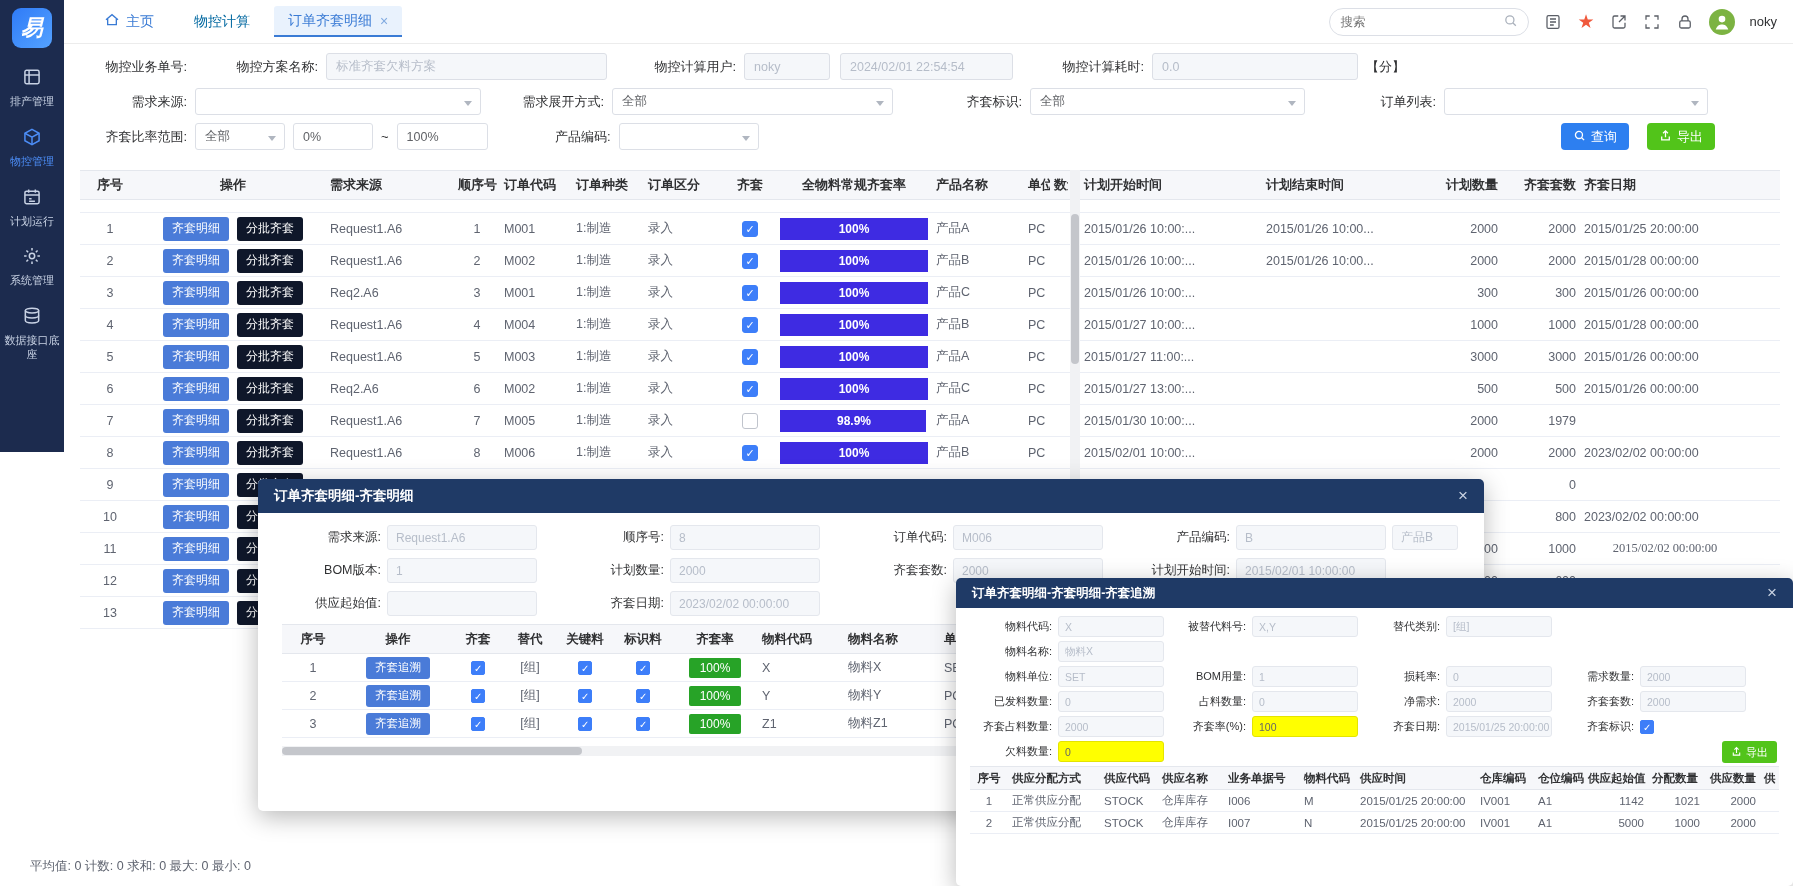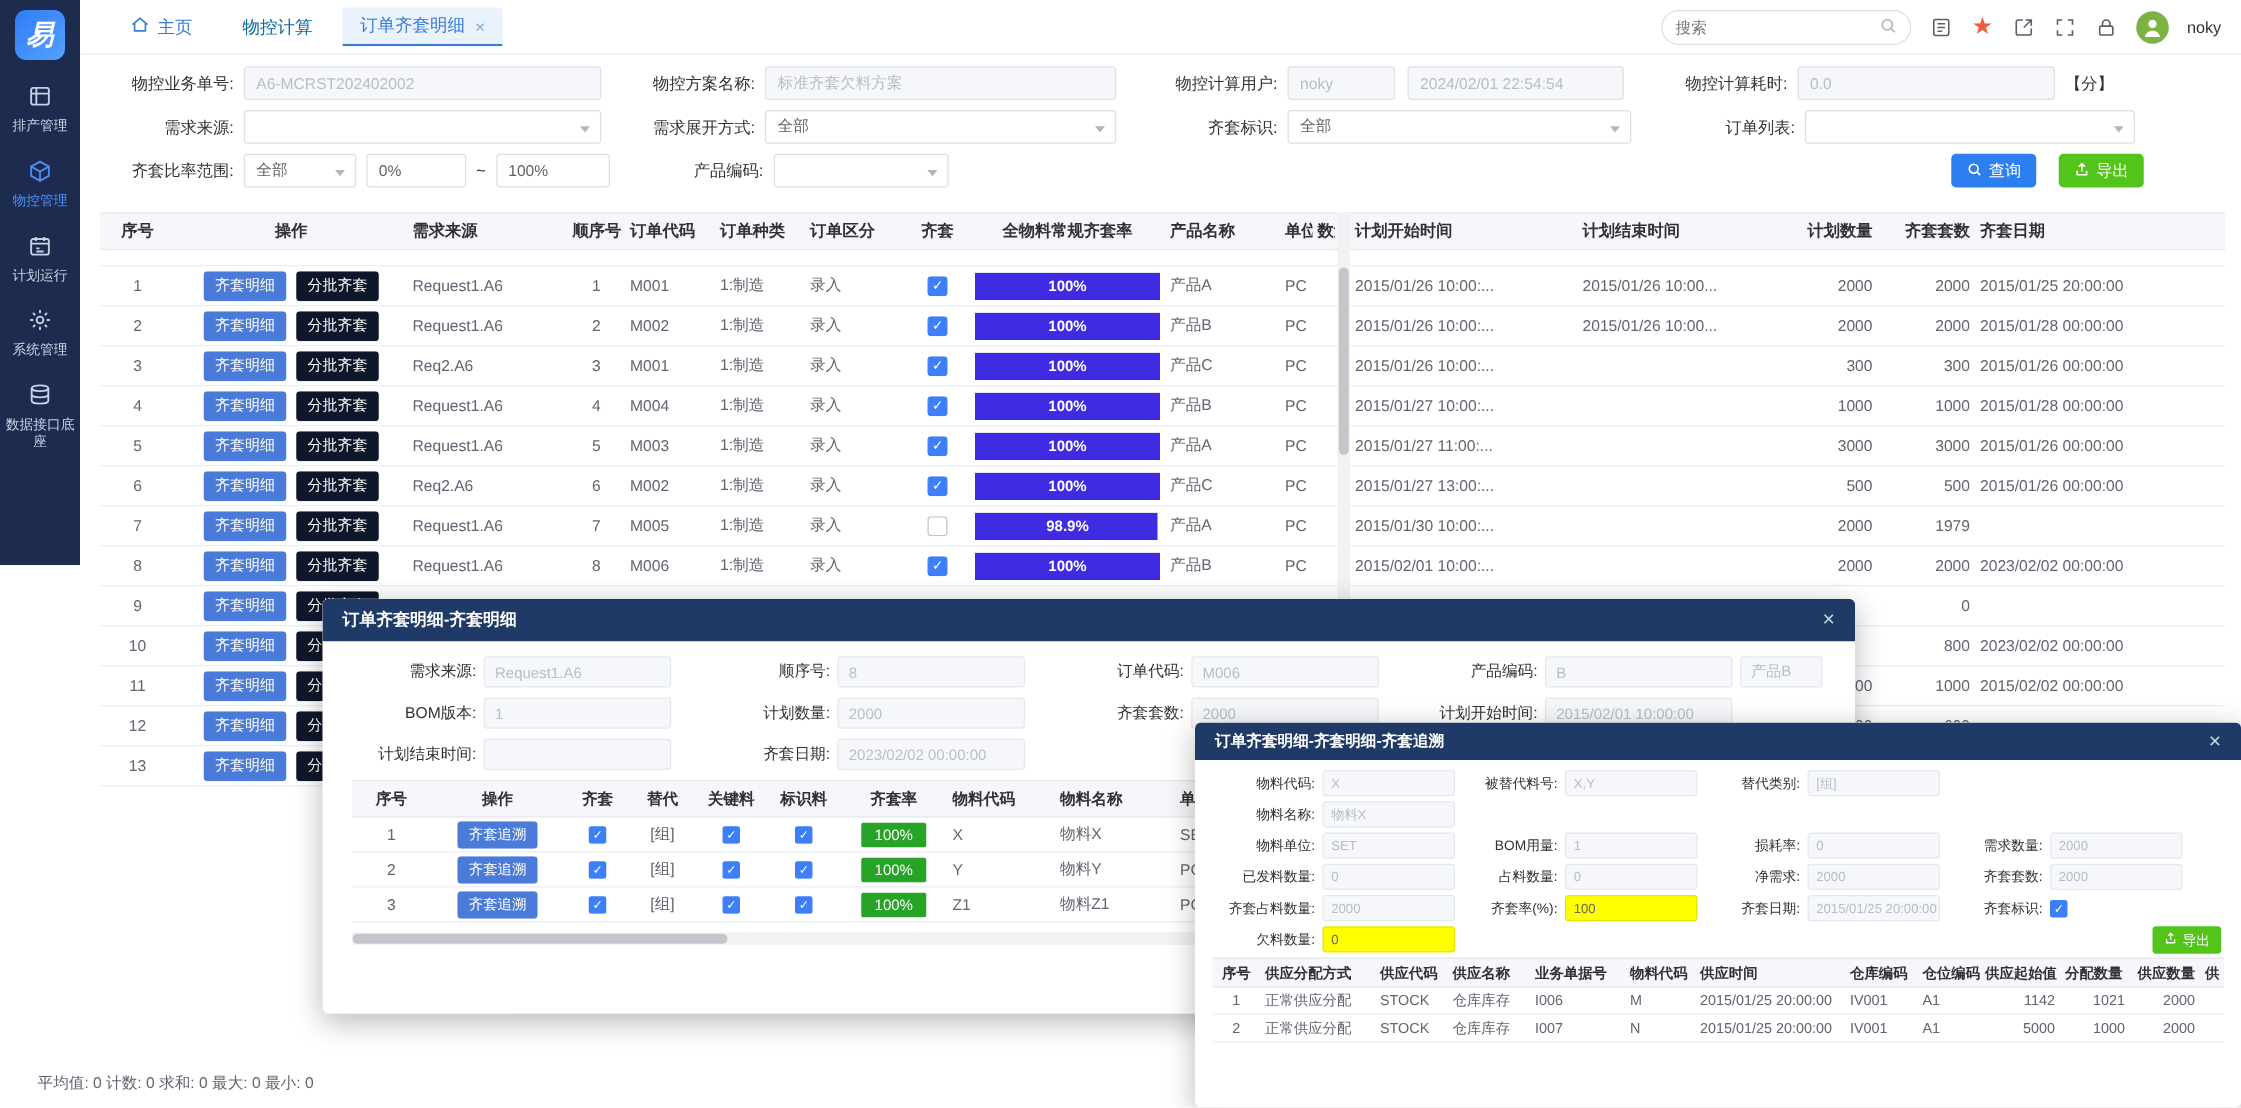--- a/index.html
+++ b/index.html
@@ -193,21 +193,20 @@
             <path d="M4.5 21c1.5-4.5 4.5-6 7.5-6s6 1.5 7.5 6z"></path>
           </svg>
         </span>
       <span class="uname">noky</span>
     </span>
   </div>
 
   <div class="filters">
     <div class="f-row">
       <span class="f-label" style="width:115px">物控业务单号:</span>
-      <span class="box dis" style="width:286px">A6-MCRST202402002</span>
       <span class="f-label ml24" style="width:107px">物控方案名称:</span>
       <span class="box dis" style="width:281px">标准齐套欠料方案</span>
       <span class="f-label ml24" style="width:113px">物控计算用户:</span>
       <span class="box dis" style="width:86px">noky</span>
       <span class="box dis ml10" style="width:173px">2024/02/01 22:54:54</span>
       <span class="f-label ml24" style="width:115px">物控计算耗时:</span>
       <span class="box dis" style="width:206px">0.0</span>
       <span class="ml8">【分】</span>
     </div>
 
@@ -521,21 +520,21 @@
           <div class="td" style="width: 52px; text-align: center;"></div>
           <div class="td" style="width: 156px; text-align: center;"></div>
           <div class="td" style="width: 92px; text-align: left;"></div>
           <div class="td" style="width: 26px; text-align: left;"></div>
           <div class="td" style="width: 18px; text-align: left;"></div>
           <div class="td" style="width: 12px; text-align: center;"></div>
           <div class="td" style="width: 182px; text-align: left;"></div>
           <div class="td" style="width: 160px; text-align: left;"></div>
           <div class="td" style="width: 80px; text-align: right;">00</div>
           <div class="td" style="width: 78px; text-align: right;">1000</div>
-          <div class="td" style="width: 170px; text-align: left;">2015/02/02 00:00:00</div>
+          <div class="td" style="width: 170px; text-align: center; font-family: Liberation Serif, serif;">2015/02/02 00:00:00</div>
         </div>
         <div class="tr">
           <div class="td" style="width: 60px; text-align: center;">12</div>
           <div class="td" style="width: 186px; text-align: center;"><span class="btn blue">齐套明细</span><span class="btn orange">分批齐套</span></div>
           <div class="td" style="width: 128px; text-align: left;"></div>
           <div class="td" style="width: 46px; text-align: center;"></div>
           <div class="td" style="width: 72px; text-align: left;"></div>
           <div class="td" style="width: 72px; text-align: left;"></div>
           <div class="td" style="width: 80px; text-align: left;"></div>
           <div class="td" style="width: 52px; text-align: center;"></div>
@@ -616,21 +615,21 @@
             <span class="mf-label">齐套套数:</span>
             <span class="mf-box">2000</span>
           </span>
           <span class="mf-cell">
             <span class="mf-label">计划开始时间:</span>
             <span class="mf-box">2015/02/01 10:00:00</span>
           </span>
         </div>
         <div class="mf-row">
           <span class="mf-cell">
-            <span class="mf-label">计划结束时间:</span>
+            <span class="mf-label">供应起始值:</span>
             <span class="mf-box"></span>
           </span>
           <span class="mf-cell">
             <span class="mf-label">齐套日期:</span>
             <span class="mf-box">2023/02/02 00:00:00</span>
           </span>
         </div>
       </div>
     <div class="mtab">
       <div class="mtab-head" id="m1-thead">

